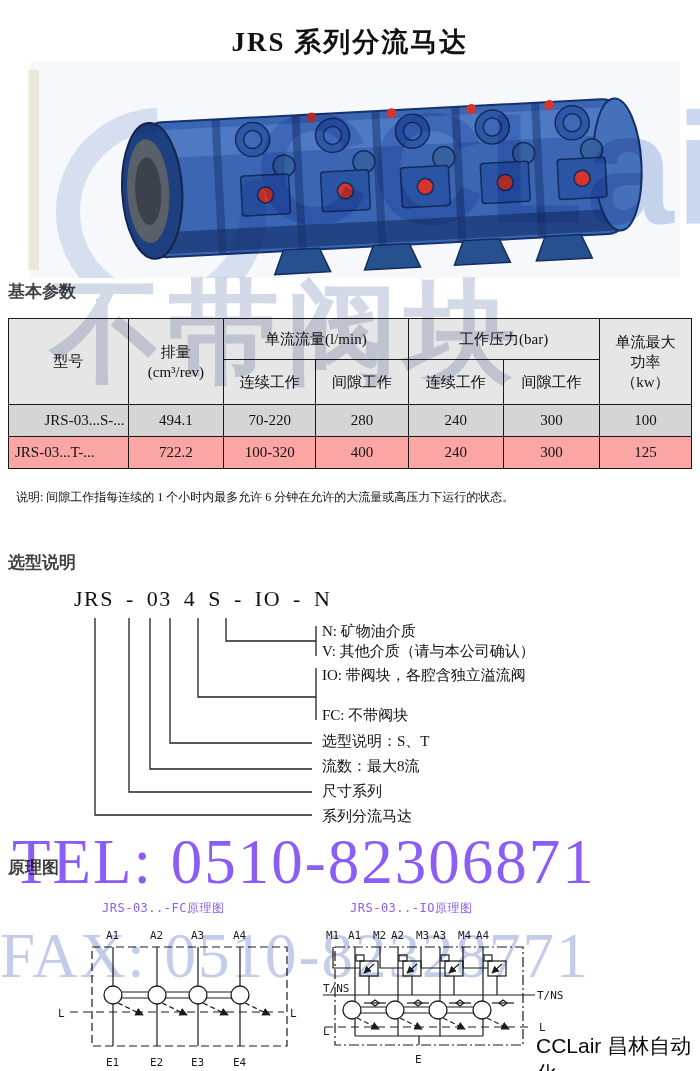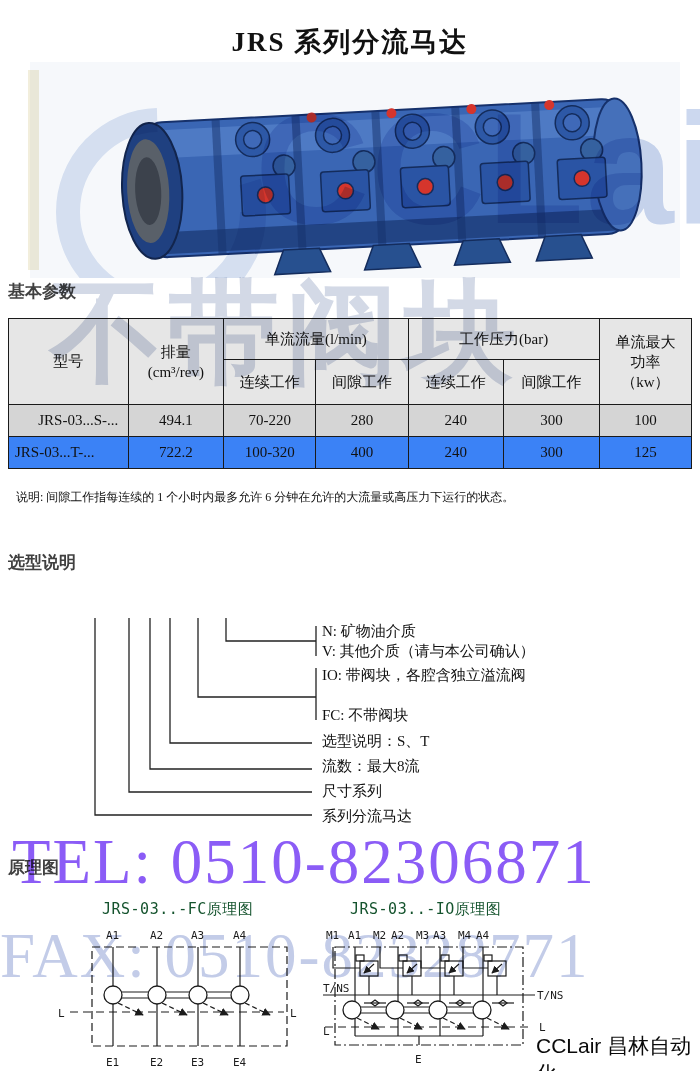--- a/index.html
+++ b/index.html
@@ -18,33 +18,33 @@
   .wm-cclair{left:255px;top:78px;font-family:"Liberation Sans","DejaVu Sans",sans-serif;font-size:158px;font-weight:bold;color:#ccd8ef;letter-spacing:2px;}
   .wm-cn{left:50px;top:258px;font-family:"Liberation Sans","DejaVu Sans",sans-serif;font-size:112px;font-weight:bold;color:#d3d9e6;letter-spacing:6px;}
   .wm-tel{left:12px;top:826px;font-size:63px;color:#8b5cf6;letter-spacing:2px;}
   .wm-fax{left:0px;top:920px;font-size:63px;color:#c3cce8;letter-spacing:2px;}
   
   table.params{left:8px;top:318px;width:684px;border-collapse:collapse;position:absolute;font-size:15px;z-index:1;}
   table.params th,table.params td{border:1.6px solid #1a1a1a;text-align:center;font-weight:normal;padding:2px 3px;}
   table.params thead th{background:#e6e6e6;}
   .pre{white-space:pre-line;line-height:20px;}
   tr.row-gray td{background:#d5d5d5;height:27px;}
-  tr.row-white td{background:#3b82f6;height:27px;}
+  tr.row-white td{background:#fca5a5;height:27px;}
   .hrow1 th{height:36px;}
   .hrow2 th{height:40px;}
   
   .notes{left:16px;top:484px;width:686px;font-size:12px;line-height:26px;}
   .notes .l2{padding-left:44px;}
   
   .sel-area{left:0;top:580px;width:700px;height:262px;}
   .sel-area svg{position:absolute;left:0;top:0;}
   .code{position:absolute;left:74px;top:6px;font-size:22px;letter-spacing:1.5px;word-spacing:5px;}
   .callout{position:absolute;left:322px;font-size:15px;white-space:nowrap;}
   
-  .diag-title{font-family:"DejaVu Sans Mono","Liberation Mono",monospace;font-size:15px;color:#14532d;letter-spacing:0.5px;}
+  .diag-title{font-family:"DejaVu Sans Mono","Liberation Mono",monospace;font-size:12px;color:#8b5cf6;letter-spacing:0.5px;}
   svg text{font-family:"DejaVu Sans Mono","Liberation Mono",monospace;fill:#1c1c1c;}
   
   .footer-brand{left:536px;top:1032px;font-family:"Liberation Sans","DejaVu Sans",sans-serif;font-size:21px;color:#0a0a0a;z-index:6;}
 </style>
 </head>
 <body>
 
 <div class="wm wm-cclair">CCLair</div>
 <div class="wm wm-cn">不带阀块</div>
 <div class="wm wm-tel">TEL: 0510-82306871</div>
@@ -150,21 +150,21 @@
     </tr>
     <tr class="hrow2">
       <th>连续工作</th>
       <th>间隙工作</th>
       <th>连续工作</th>
       <th>间隙工作</th>
     </tr>
   </thead>
   <tbody>
     <tr class="row-gray">
-      <td style="text-align:center;padding-left:23px">JRS-03...S-...</td>
+      <td style="text-align:right;padding-left:23px">JRS-03...S-...</td>
       <td>494.1</td>
       <td>70-220</td>
       <td>280</td>
       <td>240</td>
       <td>300</td>
       <td>100</td>
     </tr>
     <tr class="row-white">
       <td style="text-align:left;padding-left:6px">JRS-03...T-...</td>
       <td>722.2</td>
@@ -187,20 +187,21 @@
   <svg width="700" height="262" viewBox="0 0 700 262">
     <g fill="none" stroke="#222" stroke-width="1.3">
       <path d="M95,38 V235 H312"></path>
       <path d="M129,38 V212 H312"></path>
       <path d="M150,38 V189 H312"></path>
       <path d="M170,38 V163 H312"></path>
       <path d="M198,38 V117 H316 M316,88 V140"></path>
       <path d="M226,38 V61 H316 M316,46 V76"></path>
     </g>
   </svg>
+  <div class="code">JRS - 03  4  S - IO - N</div>
   <div class="callout" style="top:42px">N: 矿物油介质</div>
   <div class="callout" style="top:62px">V: 其他介质（请与本公司确认）</div>
   <div class="callout" style="top:86px">IO: 带阀块，各腔含独立溢流阀</div>
   <div class="callout" style="top:126px">FC: 不带阀块</div>
   <div class="callout" style="top:152px">选型说明：S、T</div>
   <div class="callout" style="top:177px">流数：最大8流</div>
   <div class="callout" style="top:202px">尺寸系列</div>
   <div class="callout" style="top:227px">系列分流马达</div>
 </div>
 

